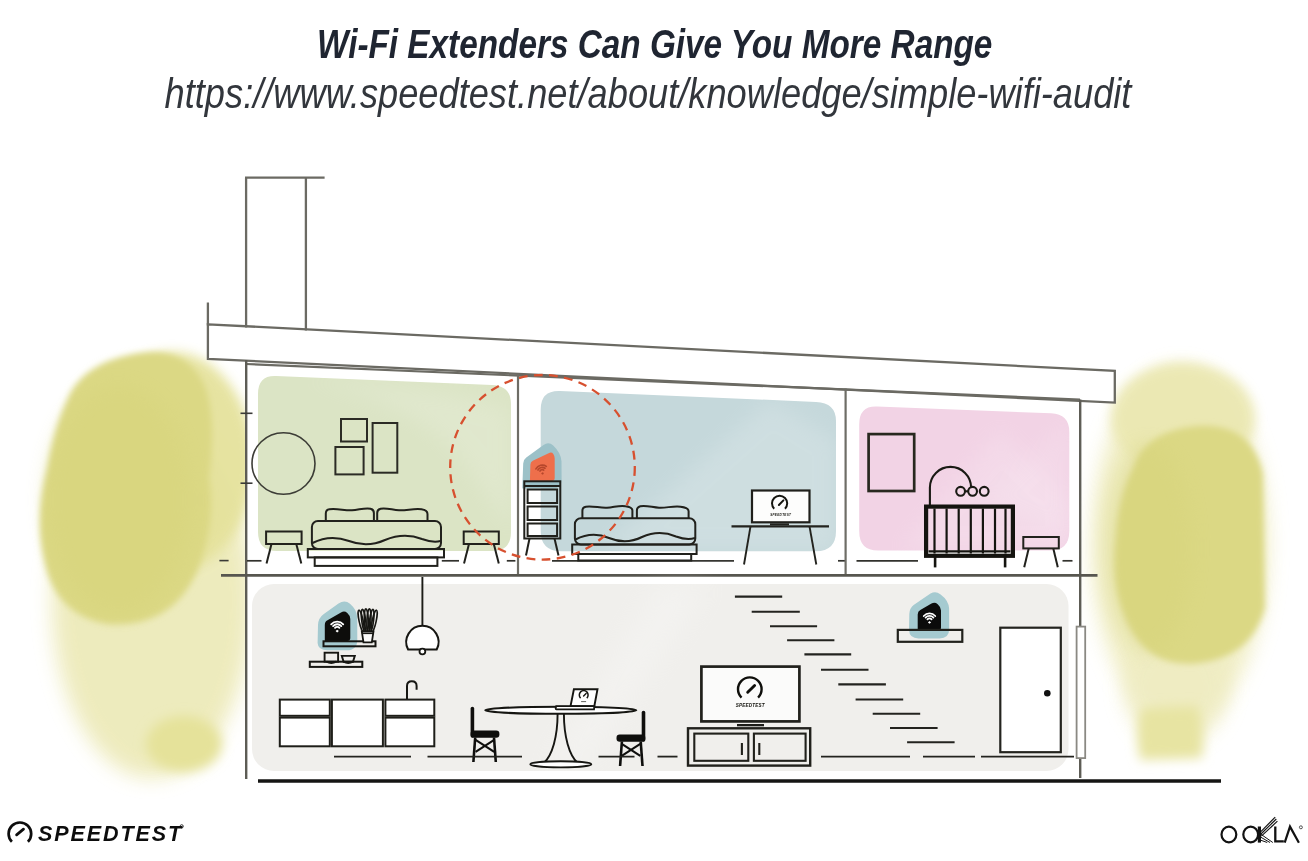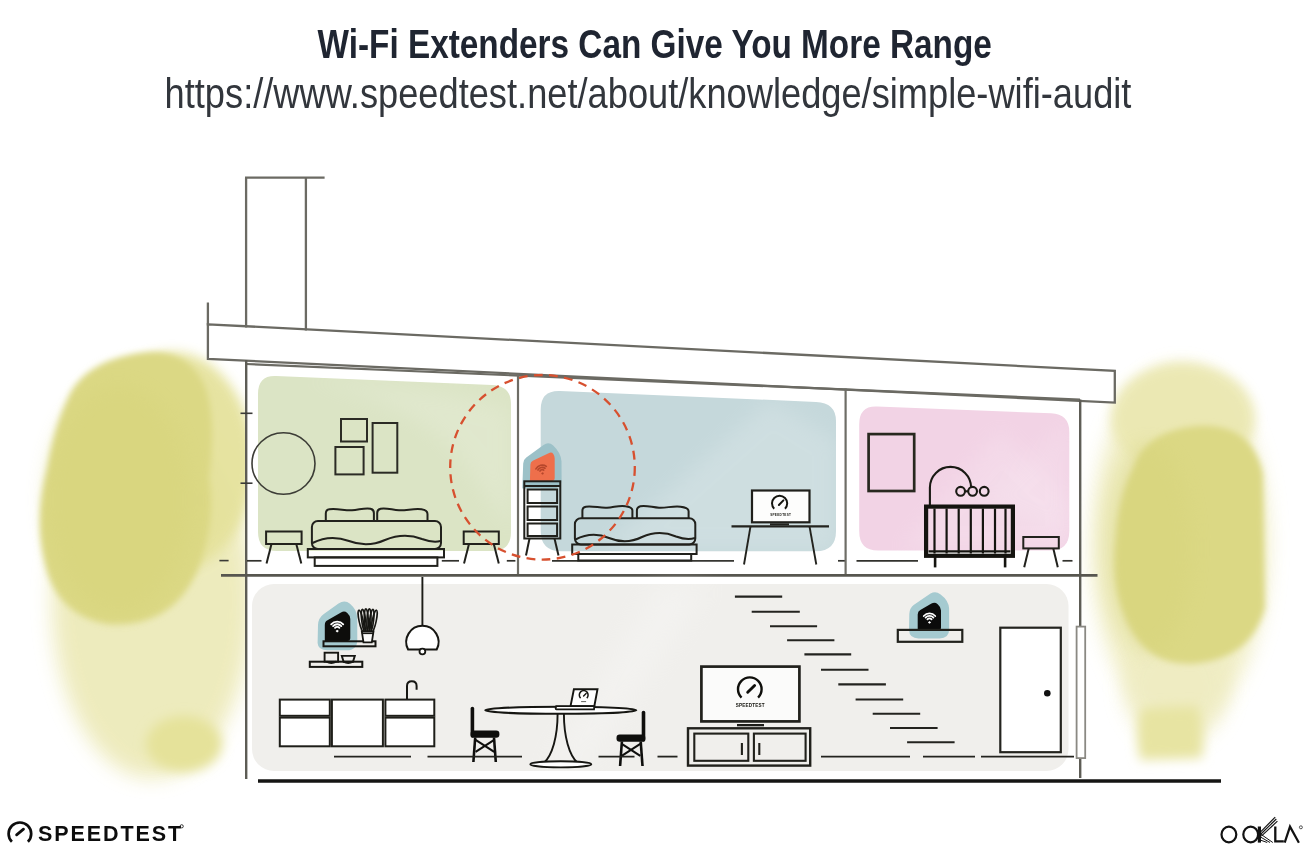--- a/index.html
+++ b/index.html
@@ -1,16 +1,16 @@
 <!DOCTYPE html>
 <html><head>
 <meta charset="utf-8">
 <style>
   html,body{margin:0;padding:0;background:#ffffff;}
-  .page{position:relative;width:1308px;height:861px;overflow:hidden;font-family:"Liberation Sans",sans-serif;}
+  .page{position:relative;width:1308px;height:861px;overflow:hidden;font-family:"Liberation Sans",sans-serif;font-style:italic;}
   svg text{font-family:"Liberation Sans",sans-serif;}
 </style>
 </head>
 <body>
 <div class="page">
 <svg width="1308" height="861" viewBox="0 0 1308 861">
 <defs>
   <filter id="b6" x="-50%" y="-50%" width="200%" height="200%">
           <feGaussianBlur stdDeviation="6"></feGaussianBlur>
         </filter>

